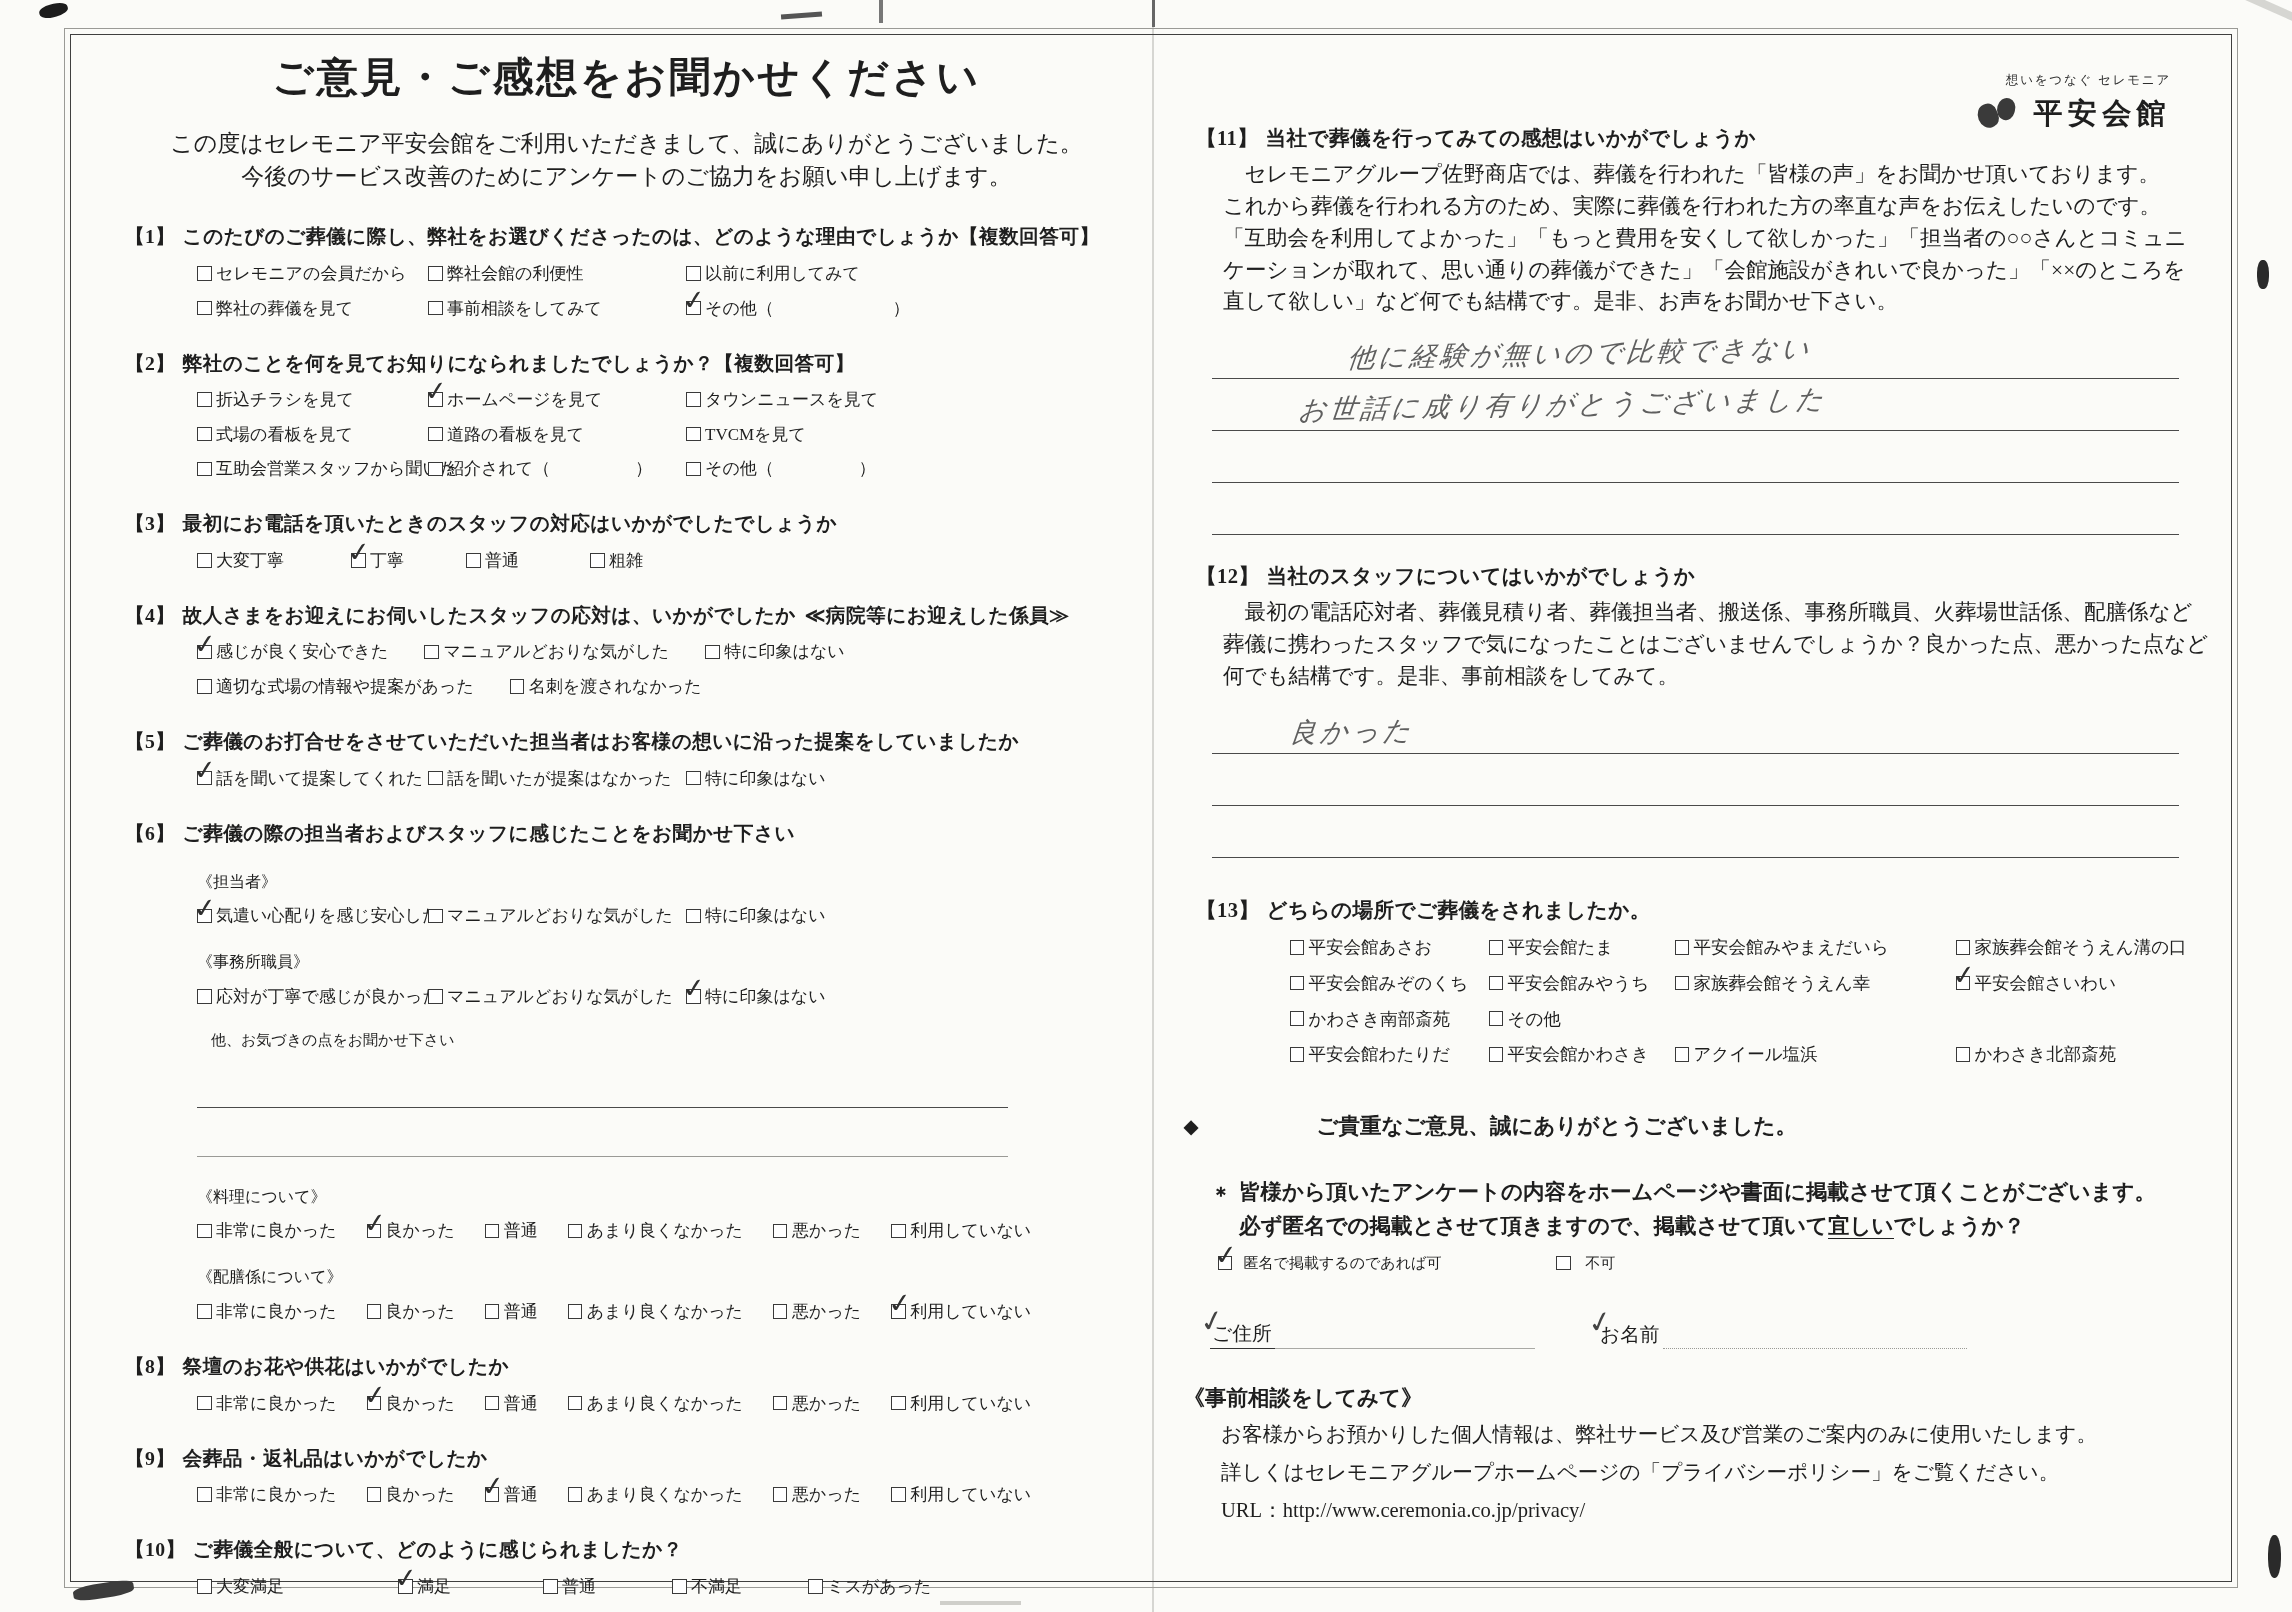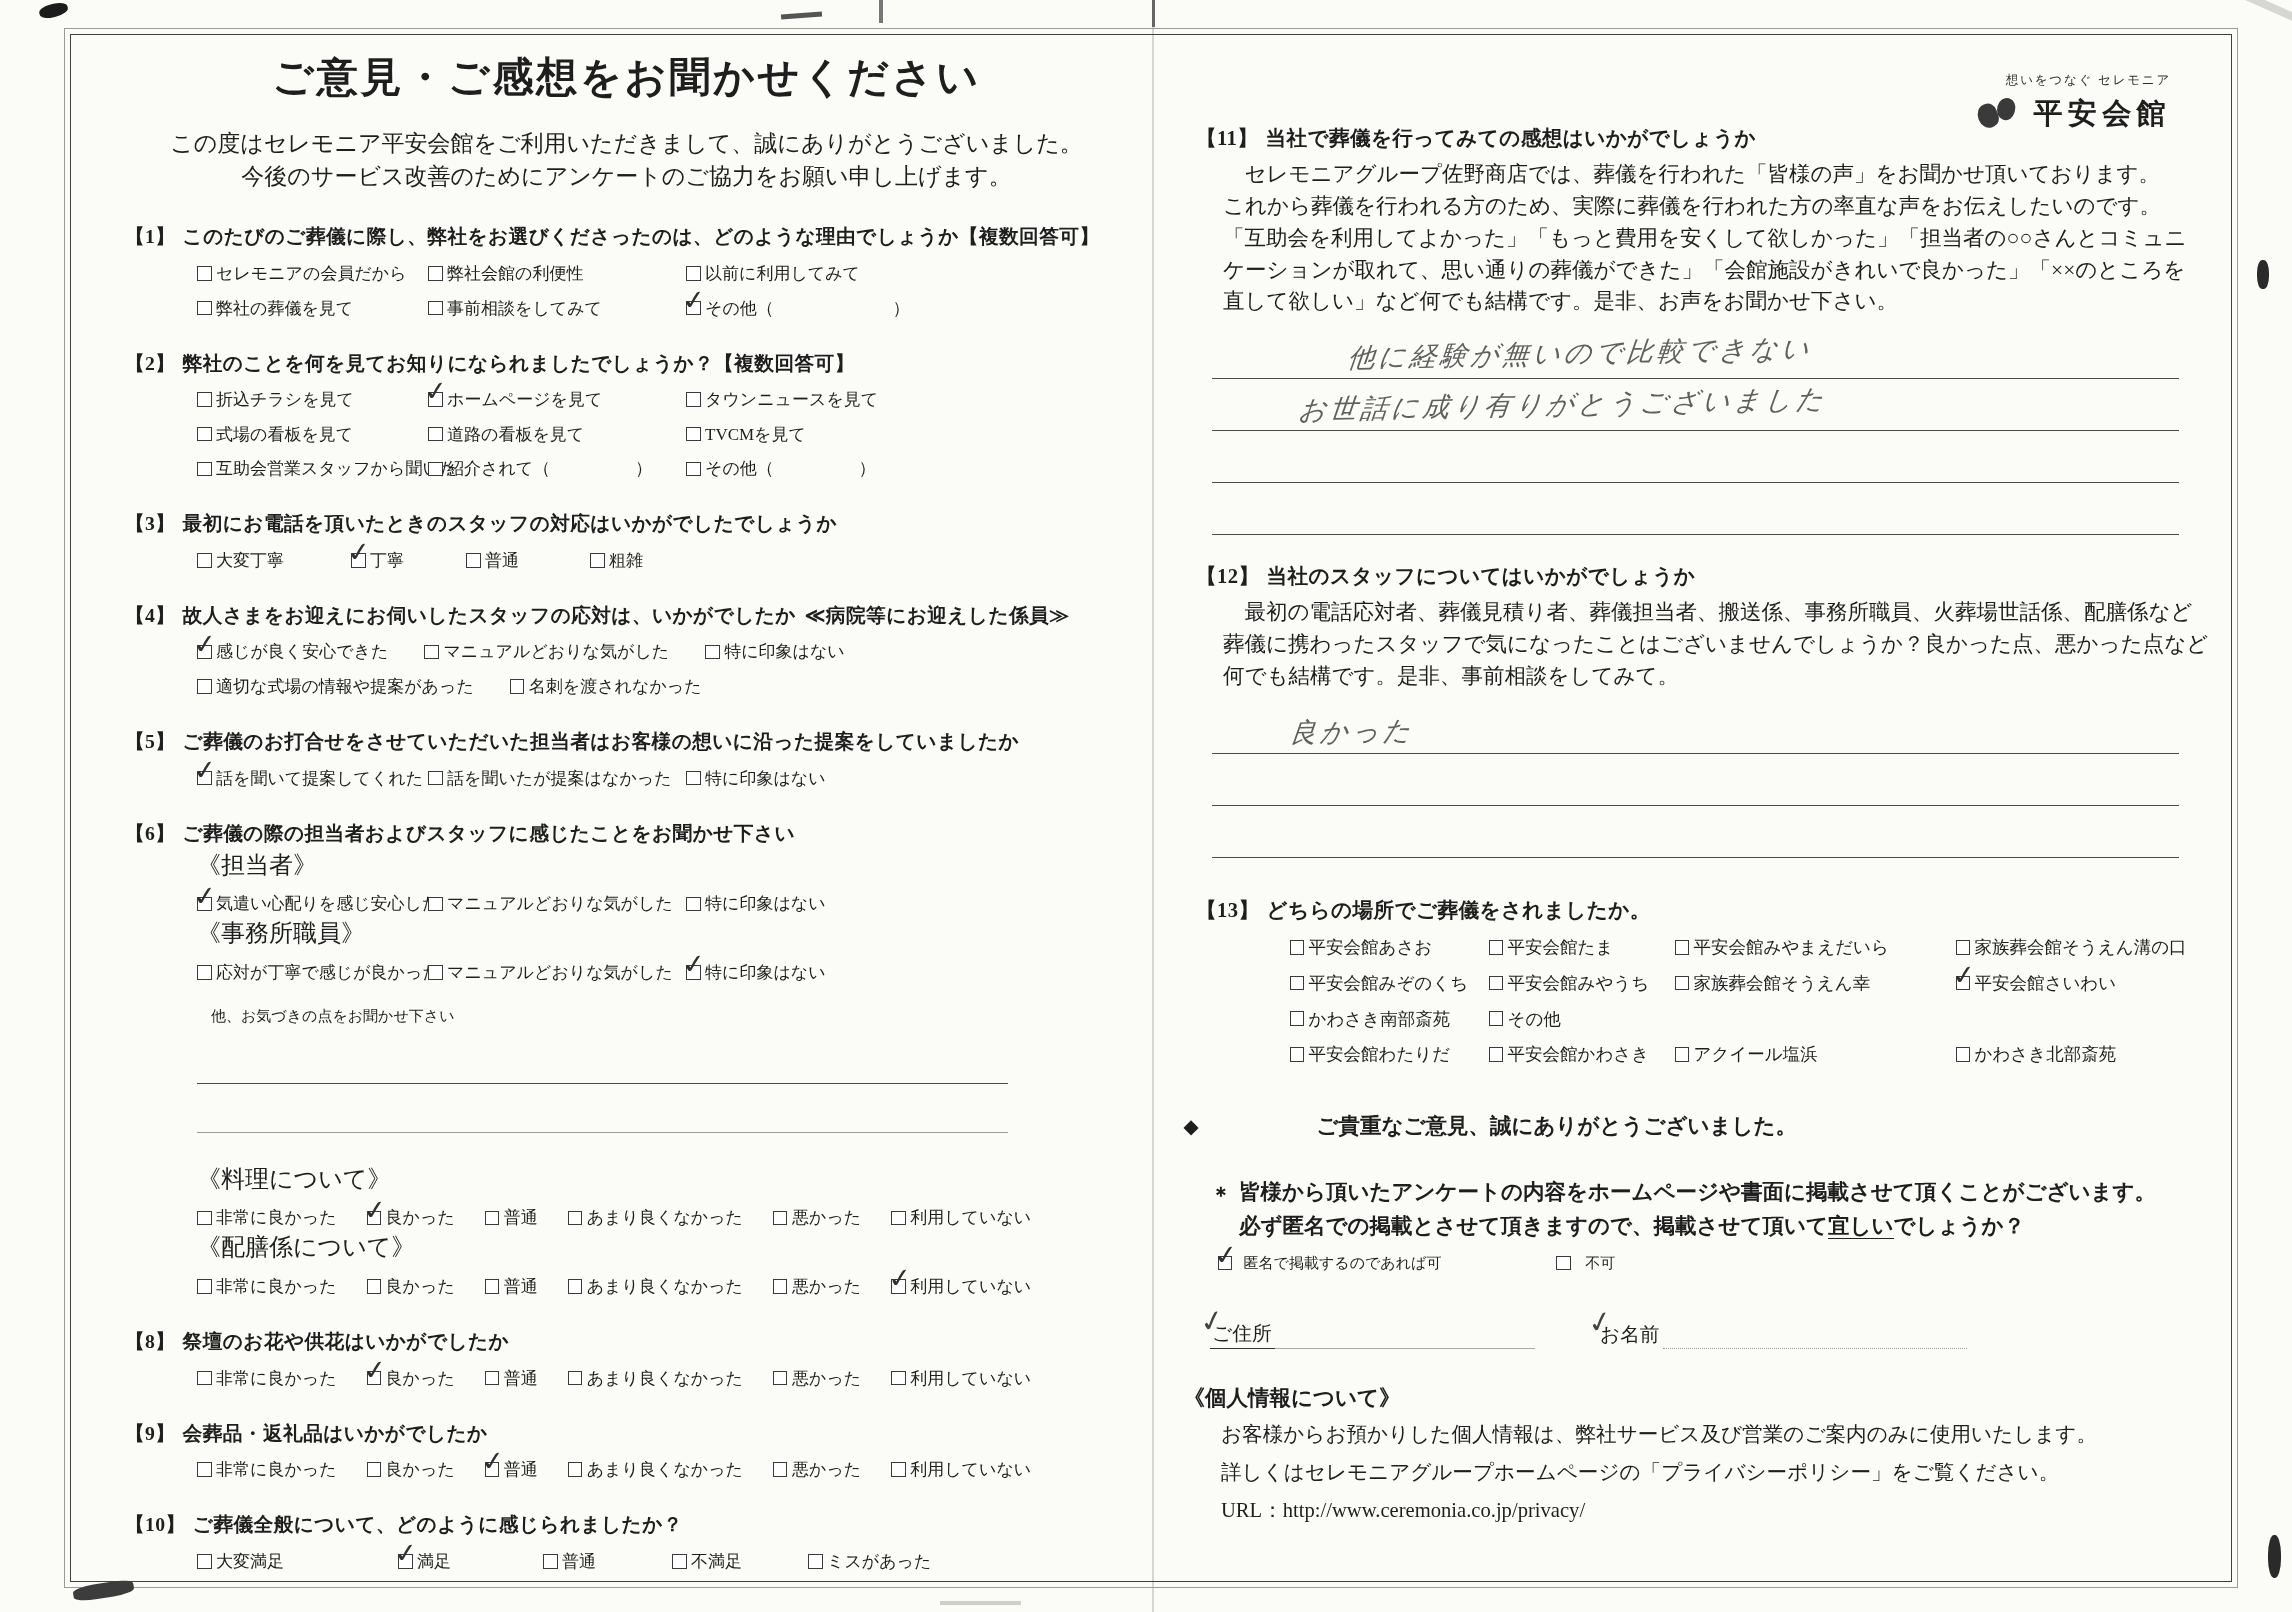--- a/index.html
+++ b/index.html
@@ -38,21 +38,21 @@
   .qnote{margin-left:9px;}
 
   .row{margin-top:11.6px;padding-left:72px;font-size:17px;}
   .row.flow{display:flex;}
   .g40{gap:36px;} .g34{gap:30px;}
   .row.cols3{display:grid;grid-template-columns:231px 258px auto;}
   .row.cols4{display:grid;grid-template-columns:154px 115px 124px auto;text-align:right;}
   .row.cols5{display:grid;grid-template-columns:201px 145px 129px 136px auto;}
   .row.cols13{display:grid;grid-template-columns:199px 186px 281px auto;font-size:17.5px;}
 
-  .sub{margin-top:2px;padding-left:72px;font-size:24px;}
+  .sub{margin-top:25px;padding-left:72px;font-size:16px;}
   .qfoot{margin-top:23px;padding-left:86px;font-size:15px;}
 
   .opt{display:inline-flex;align-items:center;white-space:nowrap;position:relative;}
   .cb{width:12.5px;height:12.5px;border:1.8px solid #3a3a3a;display:inline-block;margin-right:4.5px;position:relative;flex:none;background:#fff;}
   .check{position:absolute;left:-3.6px;top:-15px;font-size:26px;line-height:1;color:#2f2f2f;
          font-family:"DejaVu Sans",sans-serif;transform:rotate(-8deg) scaleX(1.1);pointer-events:none;}
 
   .rules{margin-top:9px;}
   .left-rules{margin-left:72px;}
   .left-rules .rule{height:48px;width:811px;}
@@ -651,20 +651,20 @@
         <span class="line thin"></span>
       </span>
       <span class="name-group">
         <span class="pen-check">✓</span>
         <span class="name-label">お名前</span>
         <span class="line dotted"></span>
       </span>
     </div>
 
     <div class="privacy">
-      <div class="p-title">《個人情報について》</div>
+      <div class="p-title">《事前相談をしてみて》</div>
       <div class="p-line">お客様からお預かりした個人情報は、弊社サービス及び営業のご案内のみに使用いたします。</div>
       <div class="p-line">詳しくはセレモニアグループホームページの「プライバシーポリシー」をご覧ください。</div>
       <div class="p-line">URL：http://www.ceremonia.co.jp/privacy/</div>
     </div>
   </div>
 </div>
 
 
 </body></html>

